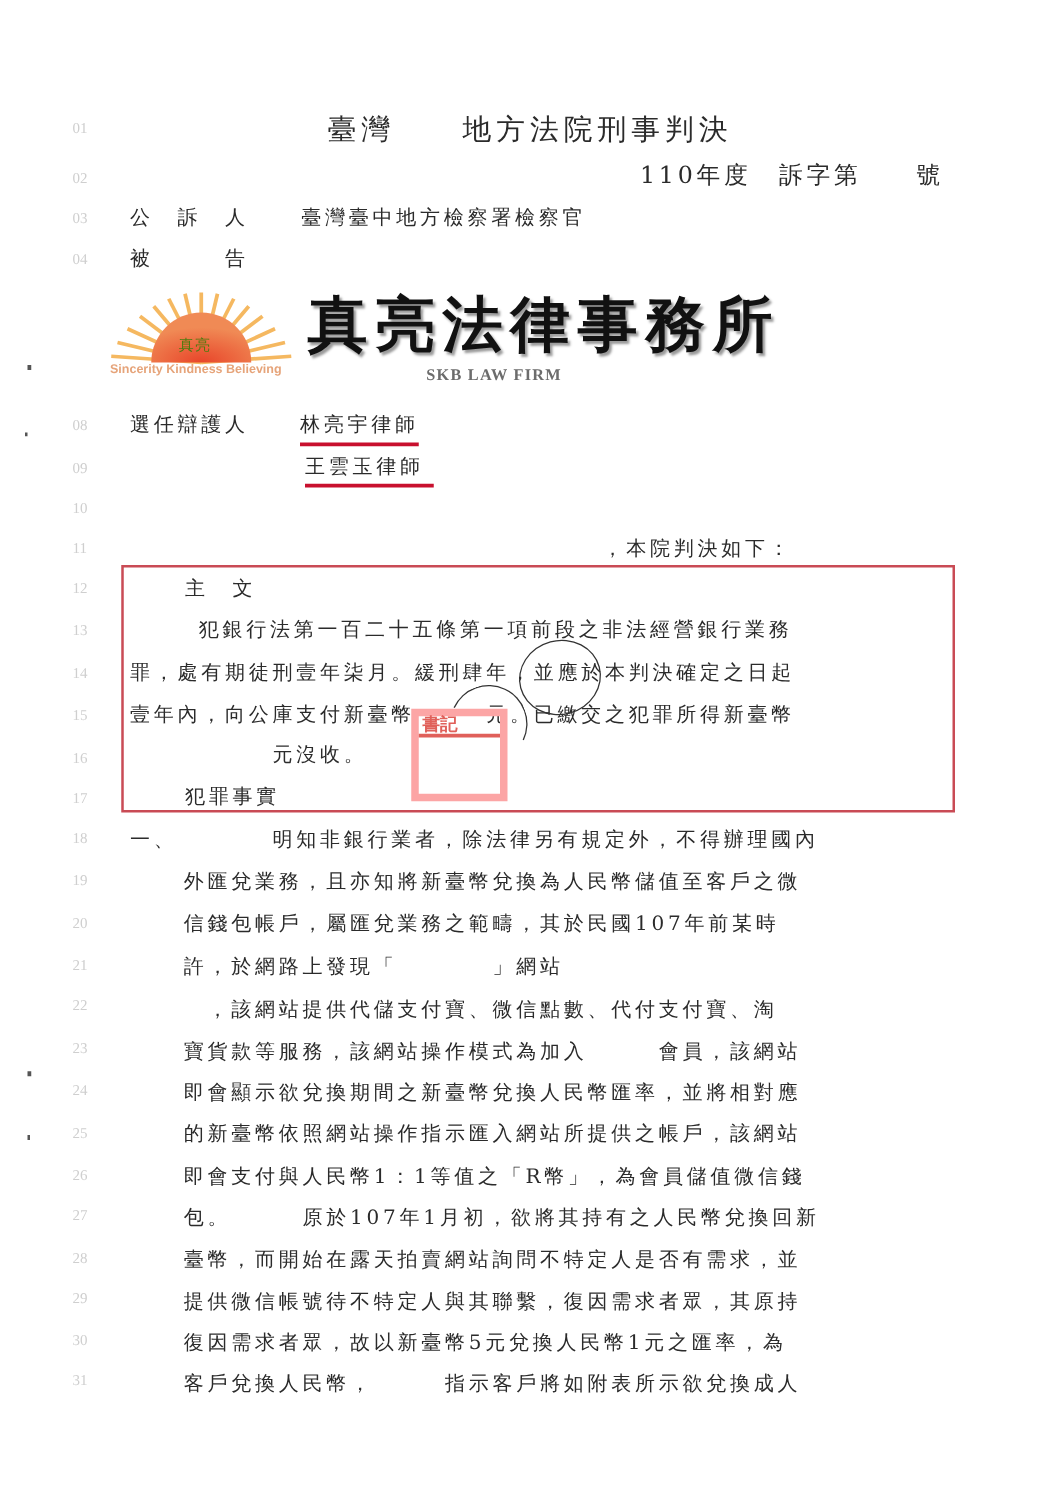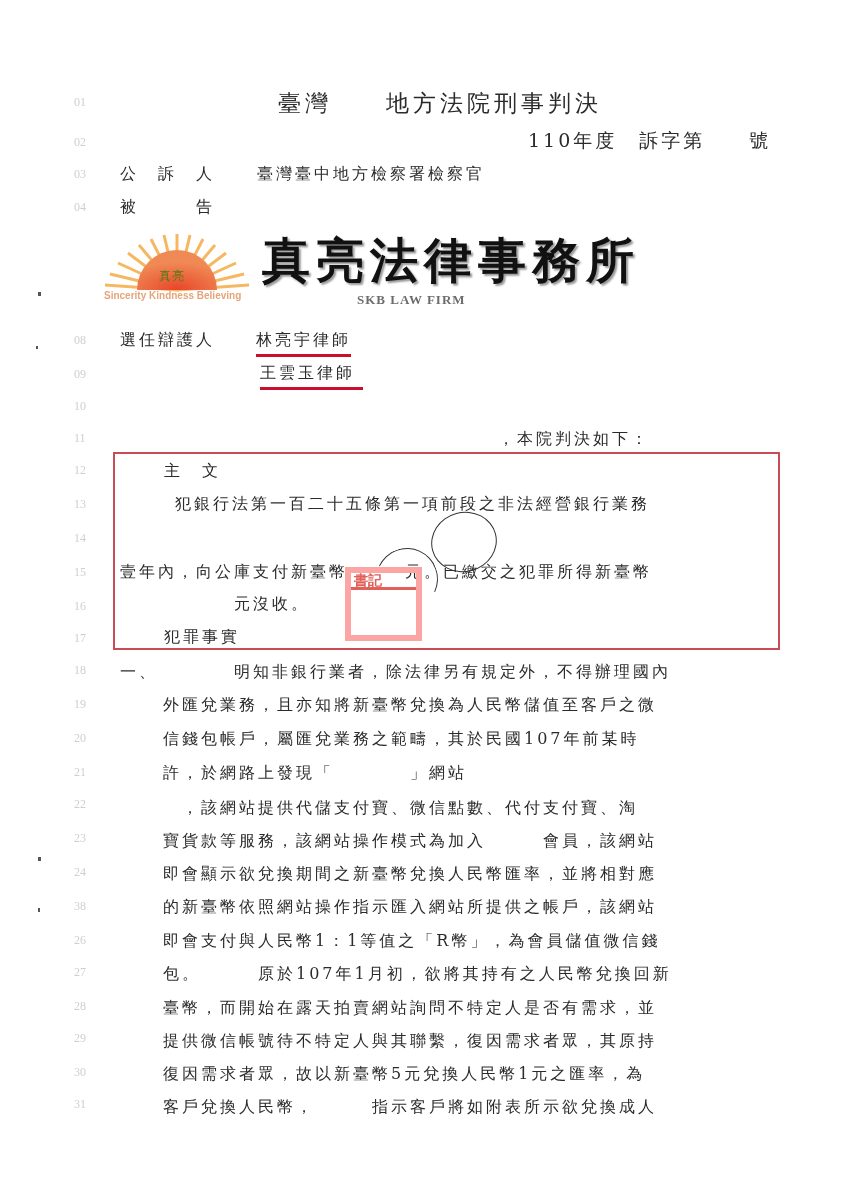--- a/index.html
+++ b/index.html
@@ -1,21 +1,21 @@
 <!DOCTYPE html>
 <html><head>
   <meta charset="utf-8">
   <style>
     html, body { margin: 0; padding: 0; background: #ffffff; }
     body {
       width: 849px; height: 1200px; position: relative; overflow: hidden;
       font-family: "DejaVu Serif", "Liberation Serif", serif;
       color: #2b2b2b;
     }
-    .page { position: absolute; left: 16px; top: 0; width: 825px; height: 1200px; }
+    .page { position: absolute; left: 0; top: 0; width: 825px; height: 1200px; }
     .lineno {
       position: absolute; left: 58px; width: 24px;
       font-family: "Liberation Serif", serif; font-size: 12px; color: #cfcfcf;
     }
     .line {
       position: absolute; font-size: 16px; letter-spacing: 3px; white-space: pre;
       line-height: 24px;
     }
     .title { position: absolute; top: 88px; font-size: 23px; letter-spacing: 4px; }
     .underline-red { border-bottom: 3px solid #c8102e; padding-bottom: 2px; }
@@ -72,21 +72,21 @@
   <div class="lineno" style="top:565px">15</div>
   <div class="lineno" style="top:599px">16</div>
   <div class="lineno" style="top:631px">17</div>
   <div class="lineno" style="top:663px">18</div>
   <div class="lineno" style="top:697px">19</div>
   <div class="lineno" style="top:731px">20</div>
   <div class="lineno" style="top:765px">21</div>
   <div class="lineno" style="top:797px">22</div>
   <div class="lineno" style="top:831px">23</div>
   <div class="lineno" style="top:865px">24</div>
-  <div class="lineno" style="top:899px">38</div>
+  <div class="lineno" style="top:899px">25</div>
   <div class="lineno" style="top:933px">26</div>
   <div class="lineno" style="top:965px">27</div>
   <div class="lineno" style="top:999px">28</div>
   <div class="lineno" style="top:1031px">29</div>
   <div class="lineno" style="top:1065px">30</div>
   <div class="lineno" style="top:1097px">31</div>
 
   <div class="speck" style="left:22px;top:292px"></div>
   <div class="speck" style="left:20px;top:346px;width:2px;height:3px"></div>
   <div class="speck" style="left:22px;top:857px"></div>
@@ -137,20 +137,21 @@
 
   <div class="line" style="left:104px;top:328px">選任辯護人</div>
   <div class="line underline-red" style="left:240px;top:328px">林亮宇律師</div>
   <div class="line underline-red" style="left:244px;top:361px;padding-right:8px">王雲玉律師</div>
 
   <div class="line" style="left:482px;top:427px">，本院判決如下：</div>
 
   <div class="box"></div>
   <div class="line" style="left:148px;top:459px">主　文</div>
   <div class="line" style="left:140px;top:492px">　犯銀行法第一百二十五條第一項前段之非法經營銀行業務</div>
+  <div class="line" style="left:104px;top:526px">罪，處有期徒刑壹年柒月。緩刑肆年，並應於本判決確定之日起</div>
   <div class="line" style="left:104px;top:560px">壹年內，向公庫支付新臺幣　　　元。已繳交之犯罪所得新臺幣</div>
   <div class="line" style="left:104px;top:592px">　　　　　　元沒收。</div>
   <div class="line" style="left:148px;top:625px">犯罪事實</div>
 
   <div class="circle" style="left:415px;top:512px;width:64px;height:58px;transform:rotate(-15deg)"></div>
   <div class="circle" style="left:360px;top:548px;width:60px;height:60px;border-color:#333 #333 transparent transparent;transform:rotate(-20deg)"></div>
 
   <div class="stamp">
     <div class="stamp-top">書記</div>
   </div>

